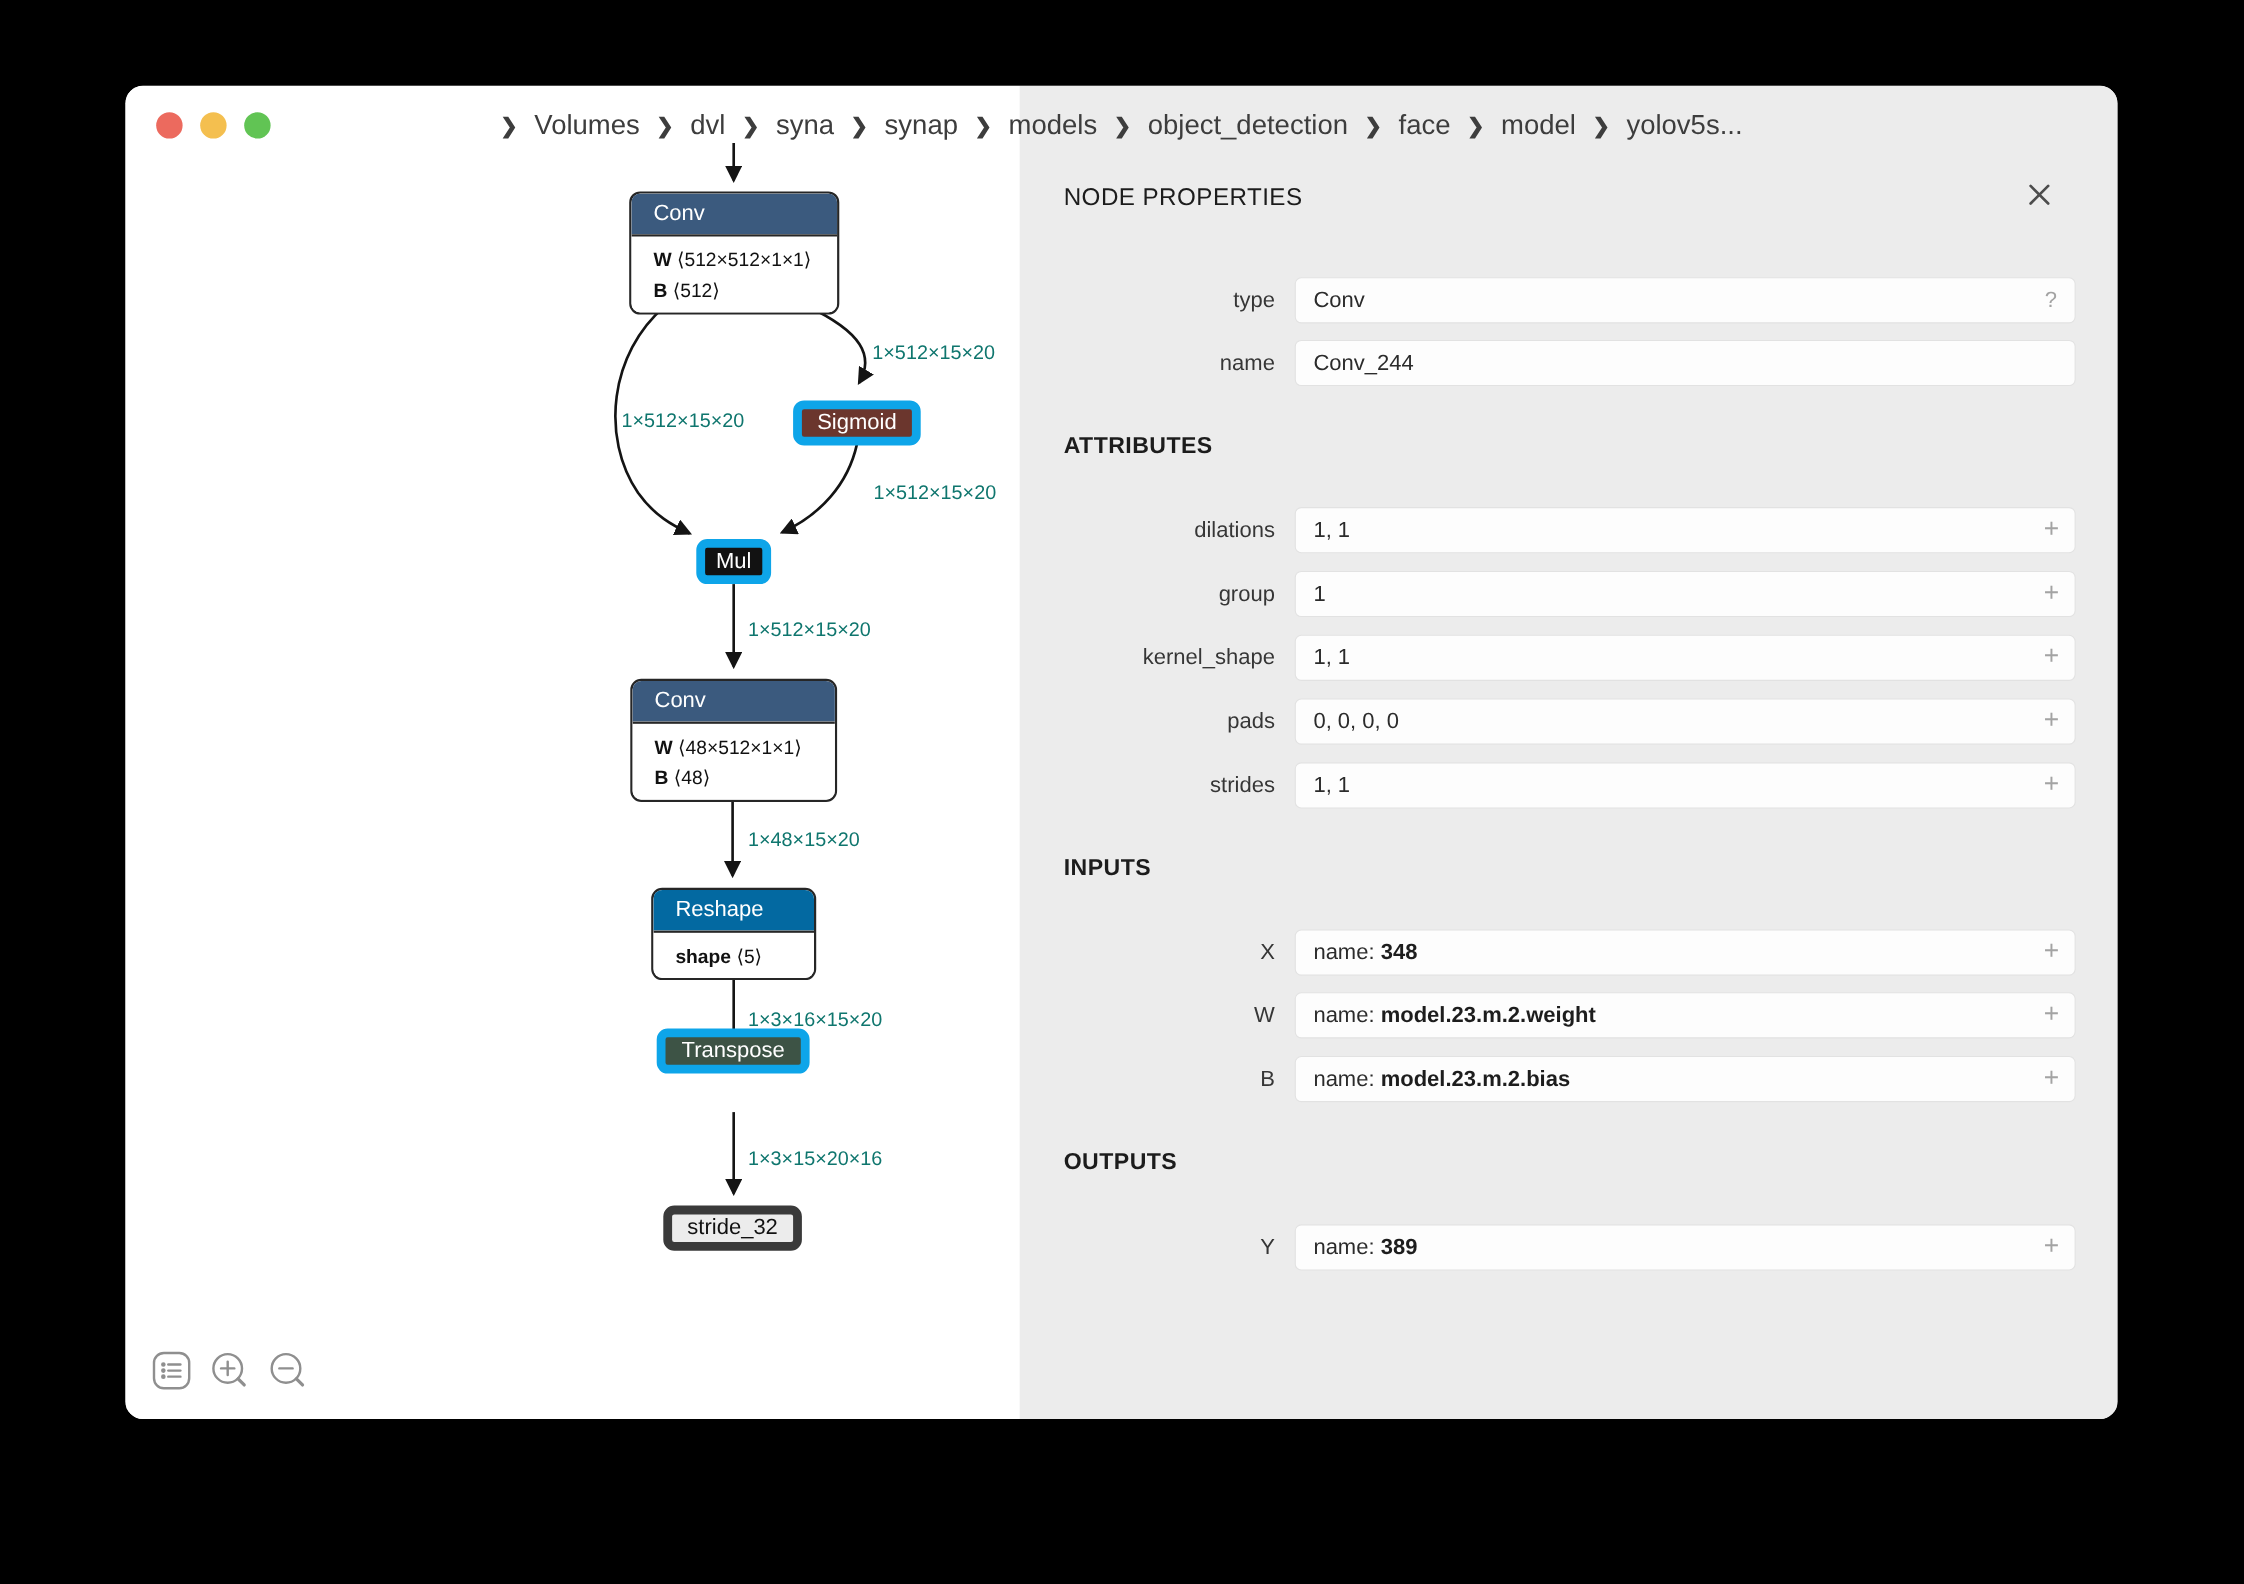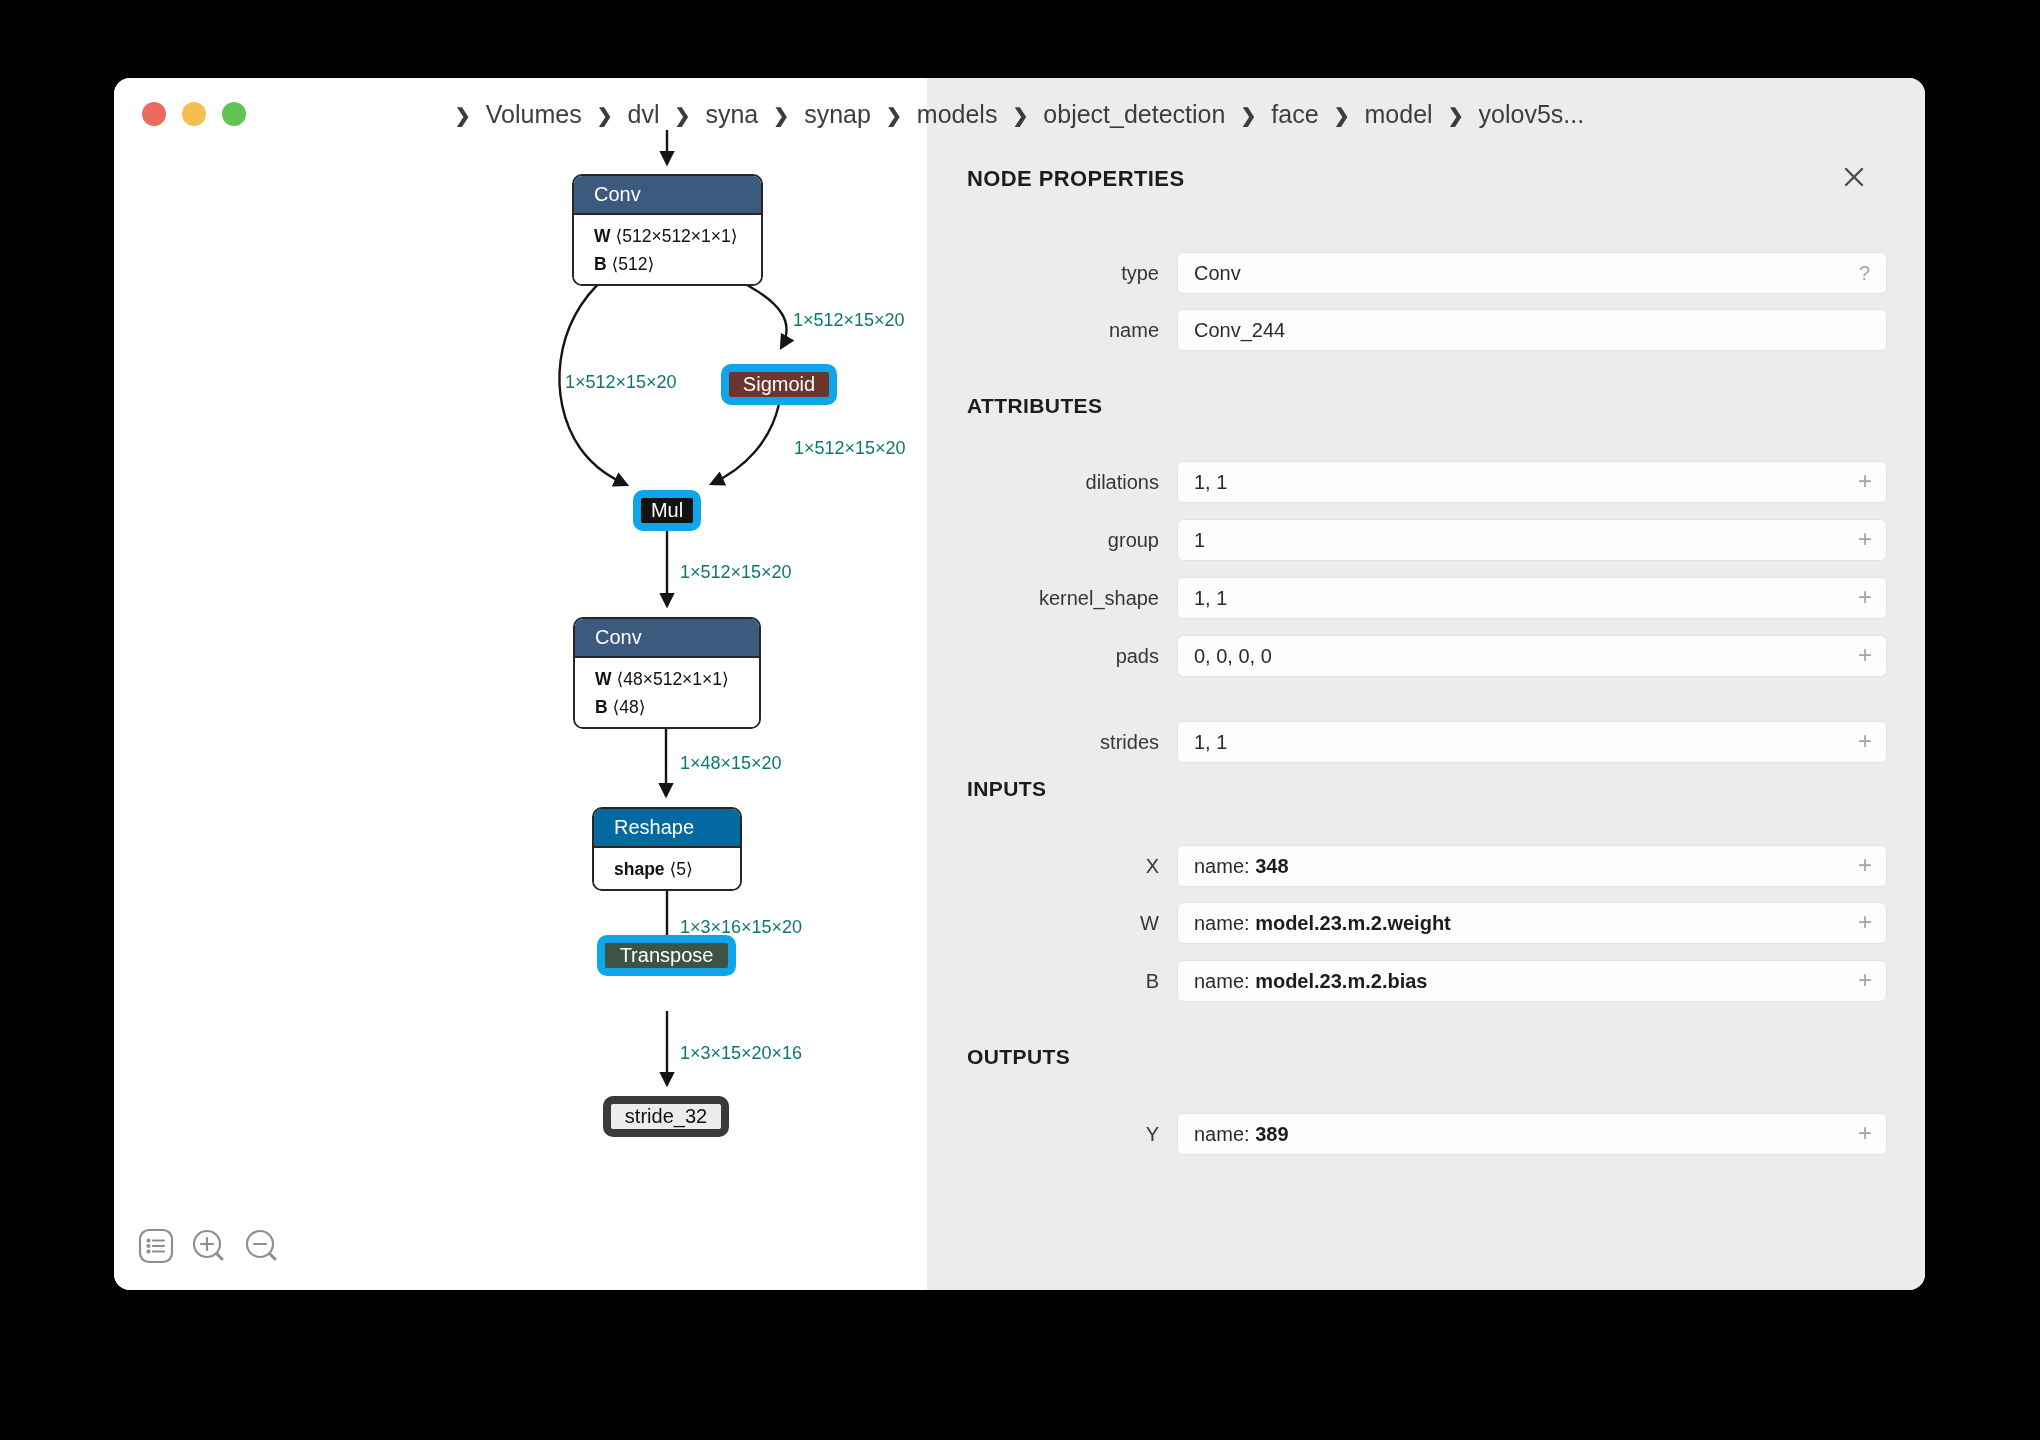--- a/index.html
+++ b/index.html
@@ -41,21 +41,21 @@
   
   .toolbar { position:absolute; left:24px; top:1150px; display:flex; gap:17px; z-index:10; }
   .tool-btn { width:36px; height:36px; cursor:pointer; }
   .tool-btn svg { display:block; }
 
   
   .panel {
     position:absolute; left:813px; top:0; width:998px; height:1212px;
     background:#ececec; z-index:20;
   }
-  .panel-title { position:absolute; left:40px; top:88px; font-size:22px; font-weight:700; color:#1c1c1c; letter-spacing:.4px; }
+  .panel-title { position:absolute; left:40px; top:88px; font-size:22px; font-weight:400; color:#1c1c1c; letter-spacing:.4px; }
   .close-btn { position:absolute; left:912px; top:84px; width:30px; height:30px; cursor:pointer; }
   .section-title { position:absolute; left:40px; font-size:21px; font-weight:700; color:#1c1c1c; letter-spacing:.4px; }
 
   .row { position:absolute; left:0; width:100%; height:42px; }
   .row-label {
     position:absolute; left:0; top:0; width:232px; height:42px; line-height:42px;
     text-align:right; font-size:20px; color:#363636;
   }
   .field {
     position:absolute; left:250px; top:0; width:710px; height:42px;
@@ -243,21 +243,21 @@
         <span class="plus">+</span>
       </div>
     </div>
     <div class="row" style="top:557px;">
       <div class="row-label">pads</div>
       <div class="field">
         <span>0, 0, 0, 0</span>
         <span class="plus">+</span>
       </div>
     </div>
-    <div class="row" style="top:615px;margin-top:28px;">
+    <div class="row" style="top:615px;">
       <div class="row-label">strides</div>
       <div class="field">
         <span>1, 1</span>
         <span class="plus">+</span>
       </div>
     </div>
 
     <div class="section-title" style="top:699px;">INPUTS</div>
 
     <div class="row" style="top:767px;">

